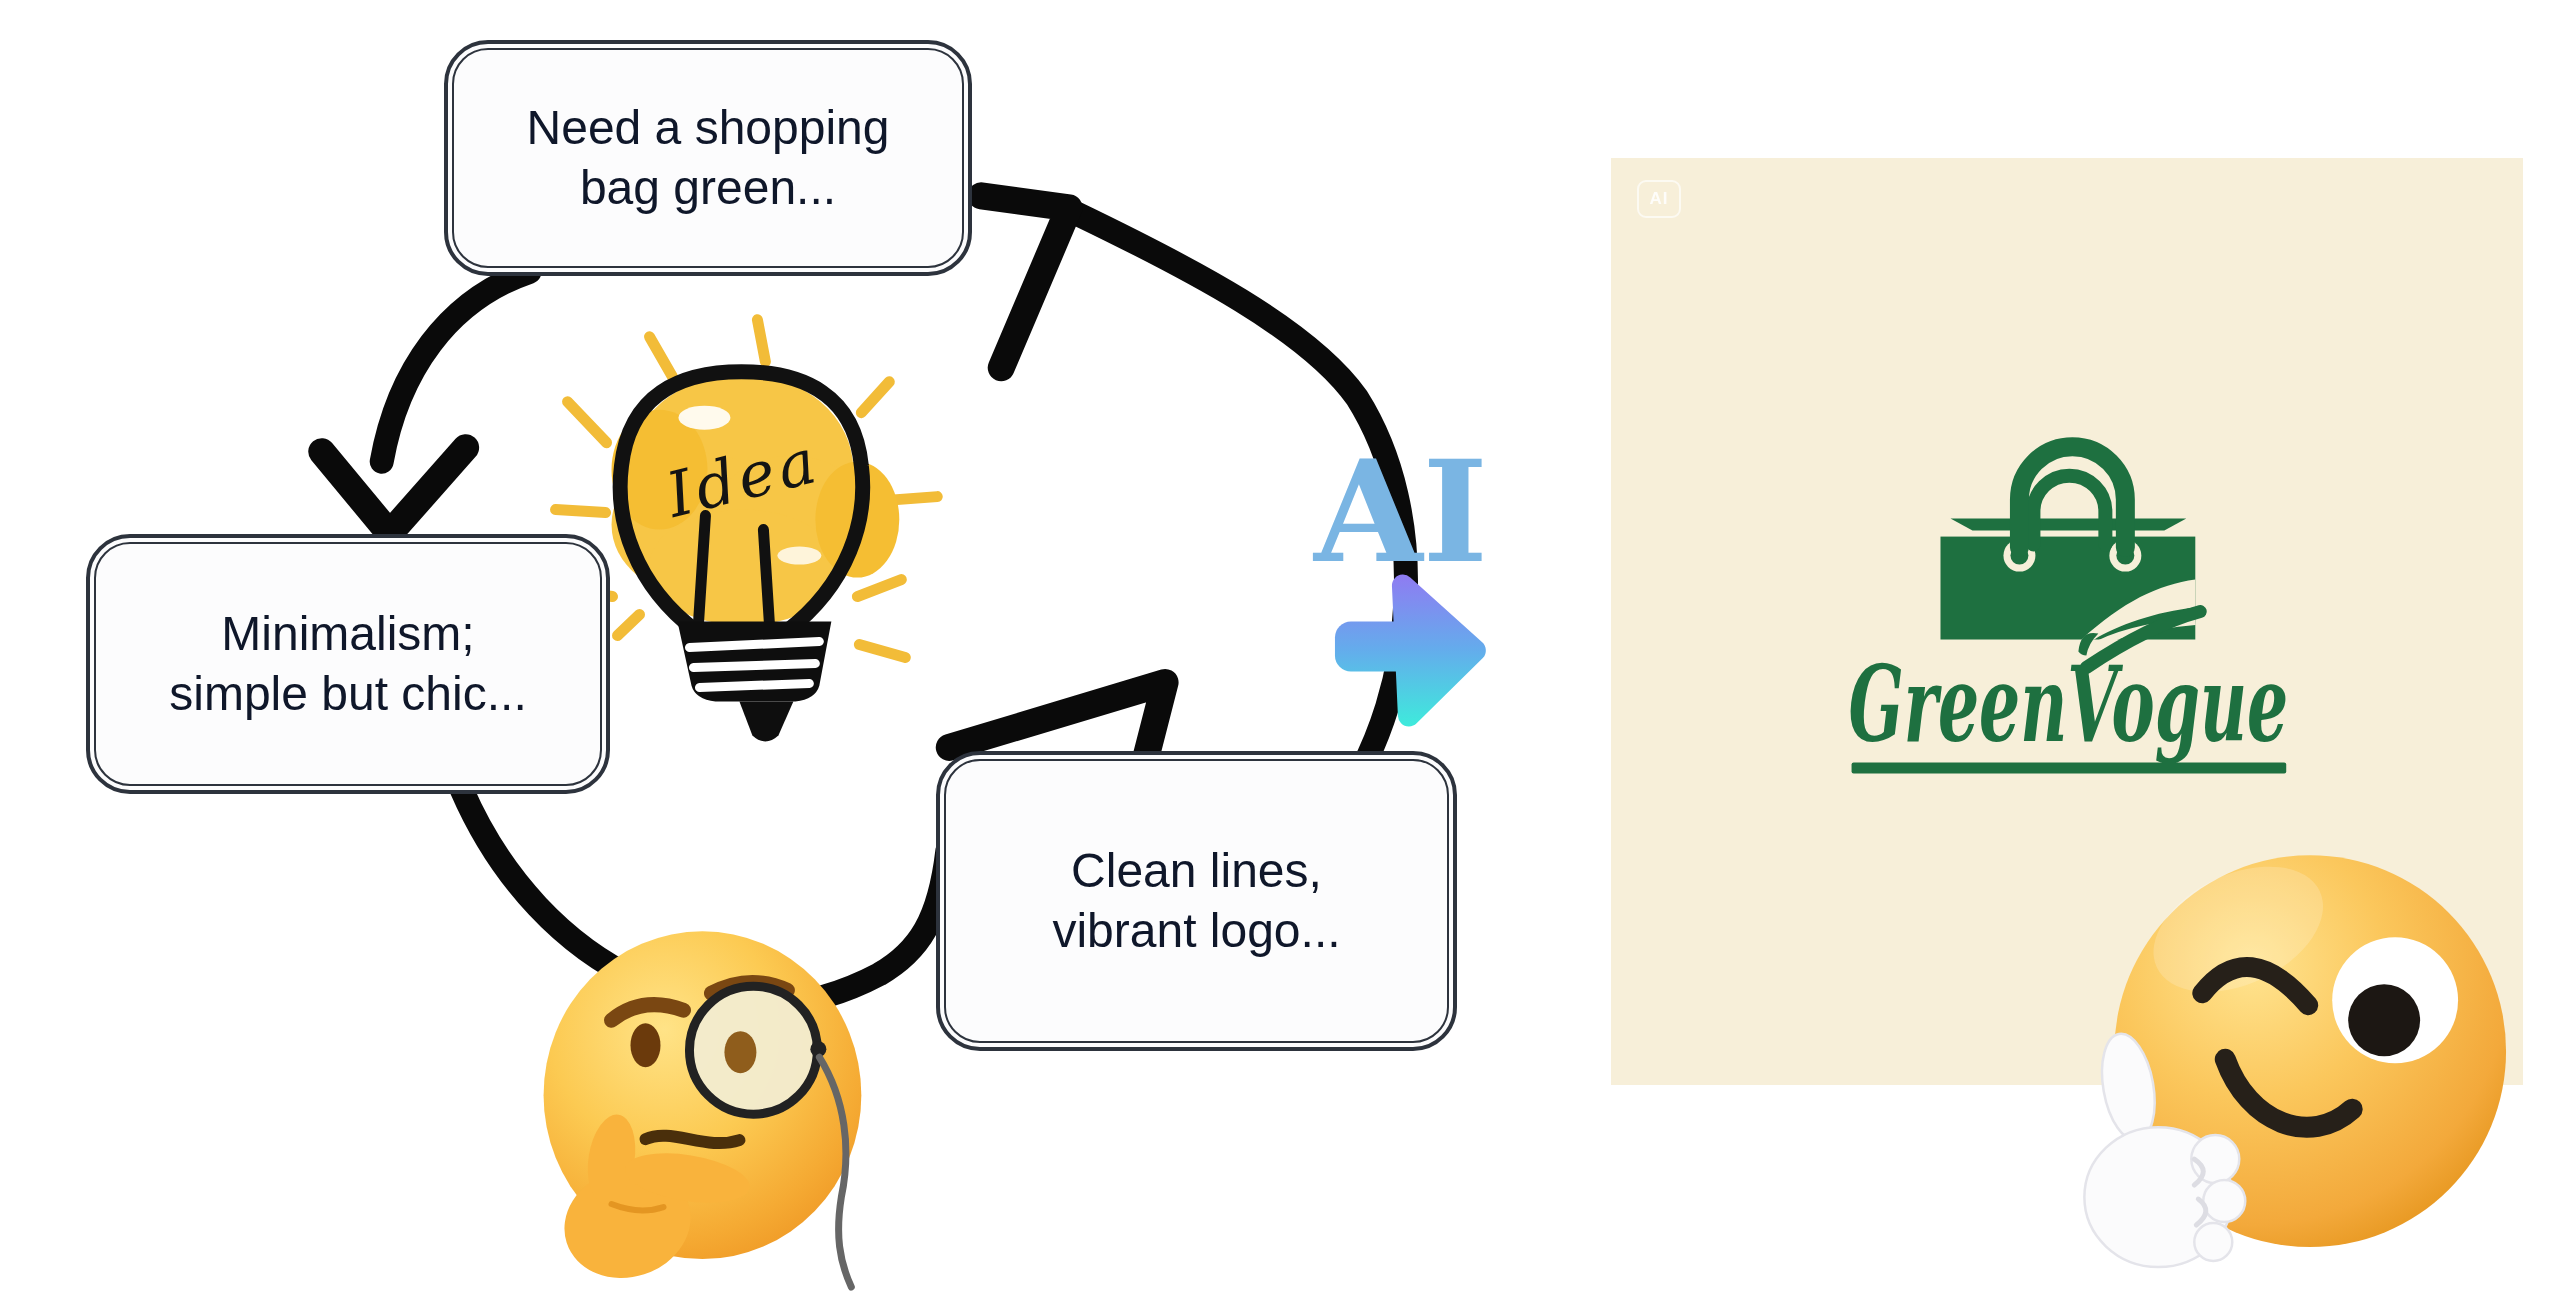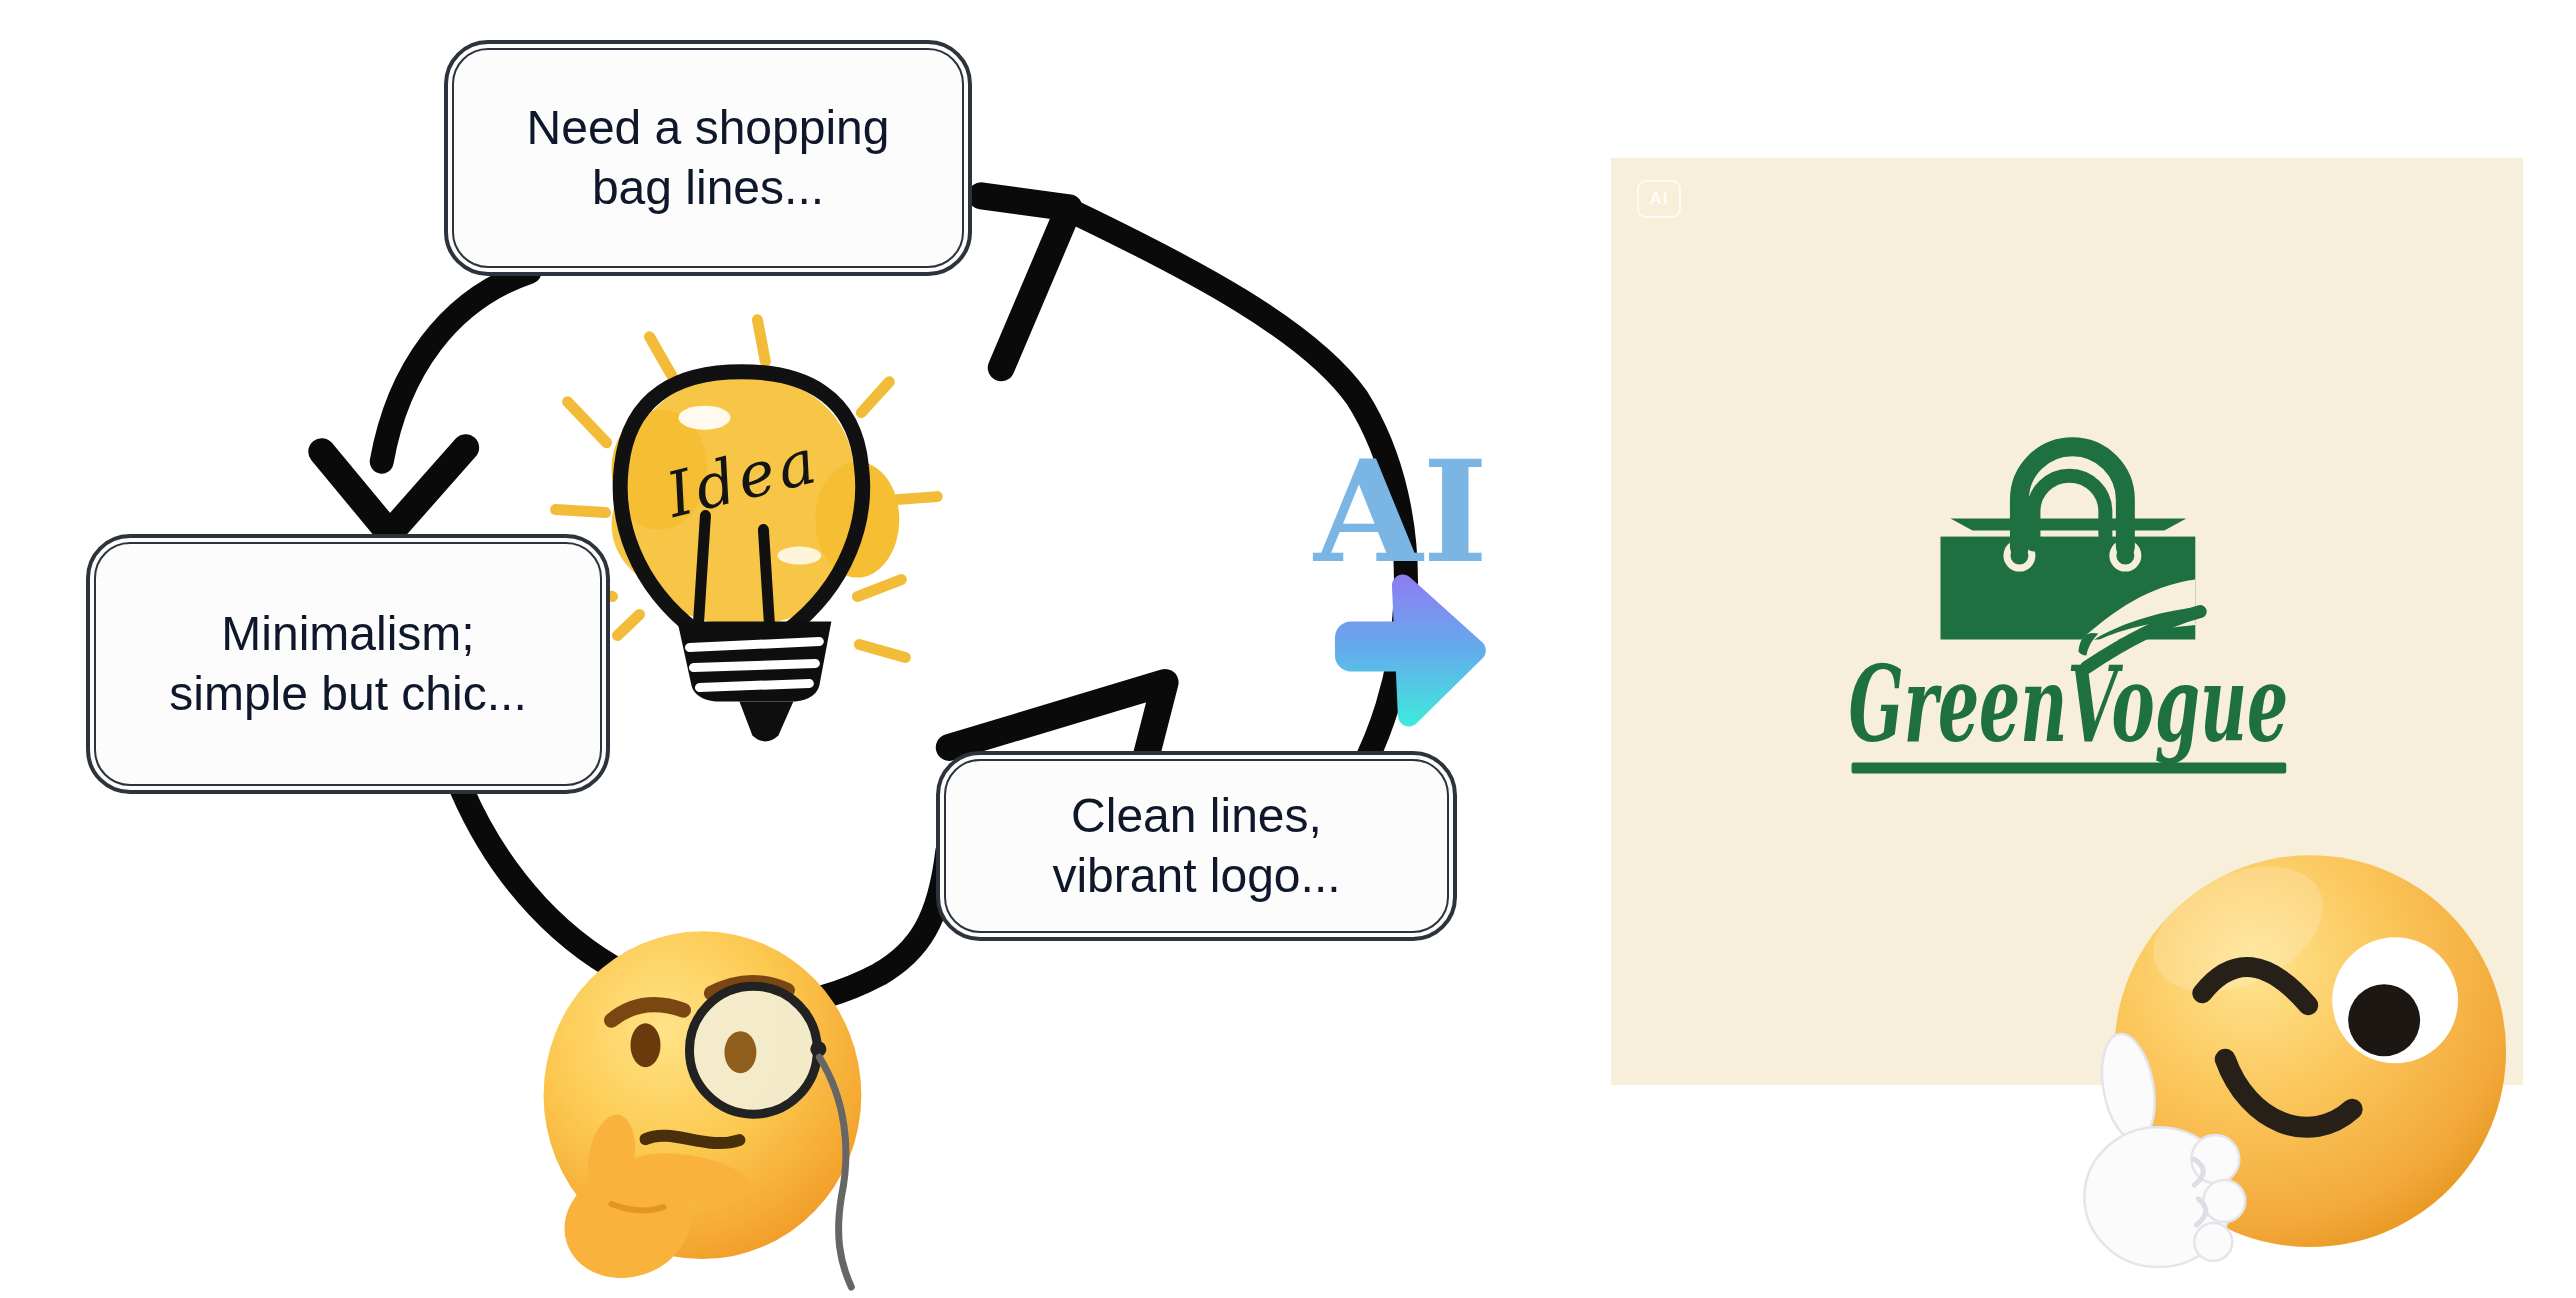--- a/index.html
+++ b/index.html
@@ -20,21 +20,21 @@
   
   .bubble{position:absolute;z-index:2;background:#FCFCFD;border:4px solid #2D333D;
           border-radius:44px;box-sizing:border-box;}
   .bubble .inner{position:absolute;left:4px;top:4px;right:4px;bottom:4px;
                  border:2px solid #2D333D;border-radius:36px;
                  display:flex;flex-direction:column;align-items:center;justify-content:center;}
   .bubble .line{font-size:48px;line-height:1.26;color:#0f172a;white-space:nowrap;}
 
   .bubble-top{left:444px;top:40px;width:528px;height:236px;}
   .bubble-left{left:40px;top:534px;width:524px;height:260px;margin-left:46px;}
-  .bubble-bottom{left:936px;top:751px;width:521px;height:190px;}
+  .bubble-bottom{left:936px;top:751px;width:521px;height:300px;}
 
   
   .ai-label{position:absolute;left:1311px;top:444px;width:180px;height:136px;z-index:2;
             font-family:"DejaVu Serif", serif;font-weight:bold;font-size:140px;line-height:136px;
             color:#7AB5E3;text-align:center;}
 
   .idea-text{font-family:"DejaVu Serif", serif;font-style:italic;font-size:62px;fill:#141414;}
   .brand-text{font-family:"DejaVu Serif", serif;font-style:italic;font-weight:bold;
               font-size:104px;fill:#1E7040;}
 </style>
@@ -190,21 +190,21 @@
     <g stroke="#DDDDE3" stroke-width="5" fill="none" stroke-linecap="round">
       <path d="M 2196,1160 Q 2214,1172 2196,1186"></path>
       <path d="M 2200,1200 Q 2216,1212 2198,1226"></path>
     </g>
   </g>
 </svg>
 
 <div class="bubble bubble-top">
   <div class="inner">
     <span class="line">Need a shopping</span>
-    <span class="line">bag lines...</span>
+    <span class="line">bag green...</span>
   </div>
 </div>
 <div class="bubble bubble-left">
   <div class="inner">
     <span class="line">Minimalism;</span>
     <span class="line">simple but chic...</span>
   </div>
 </div>
 <div class="bubble bubble-bottom">
   <div class="inner">

